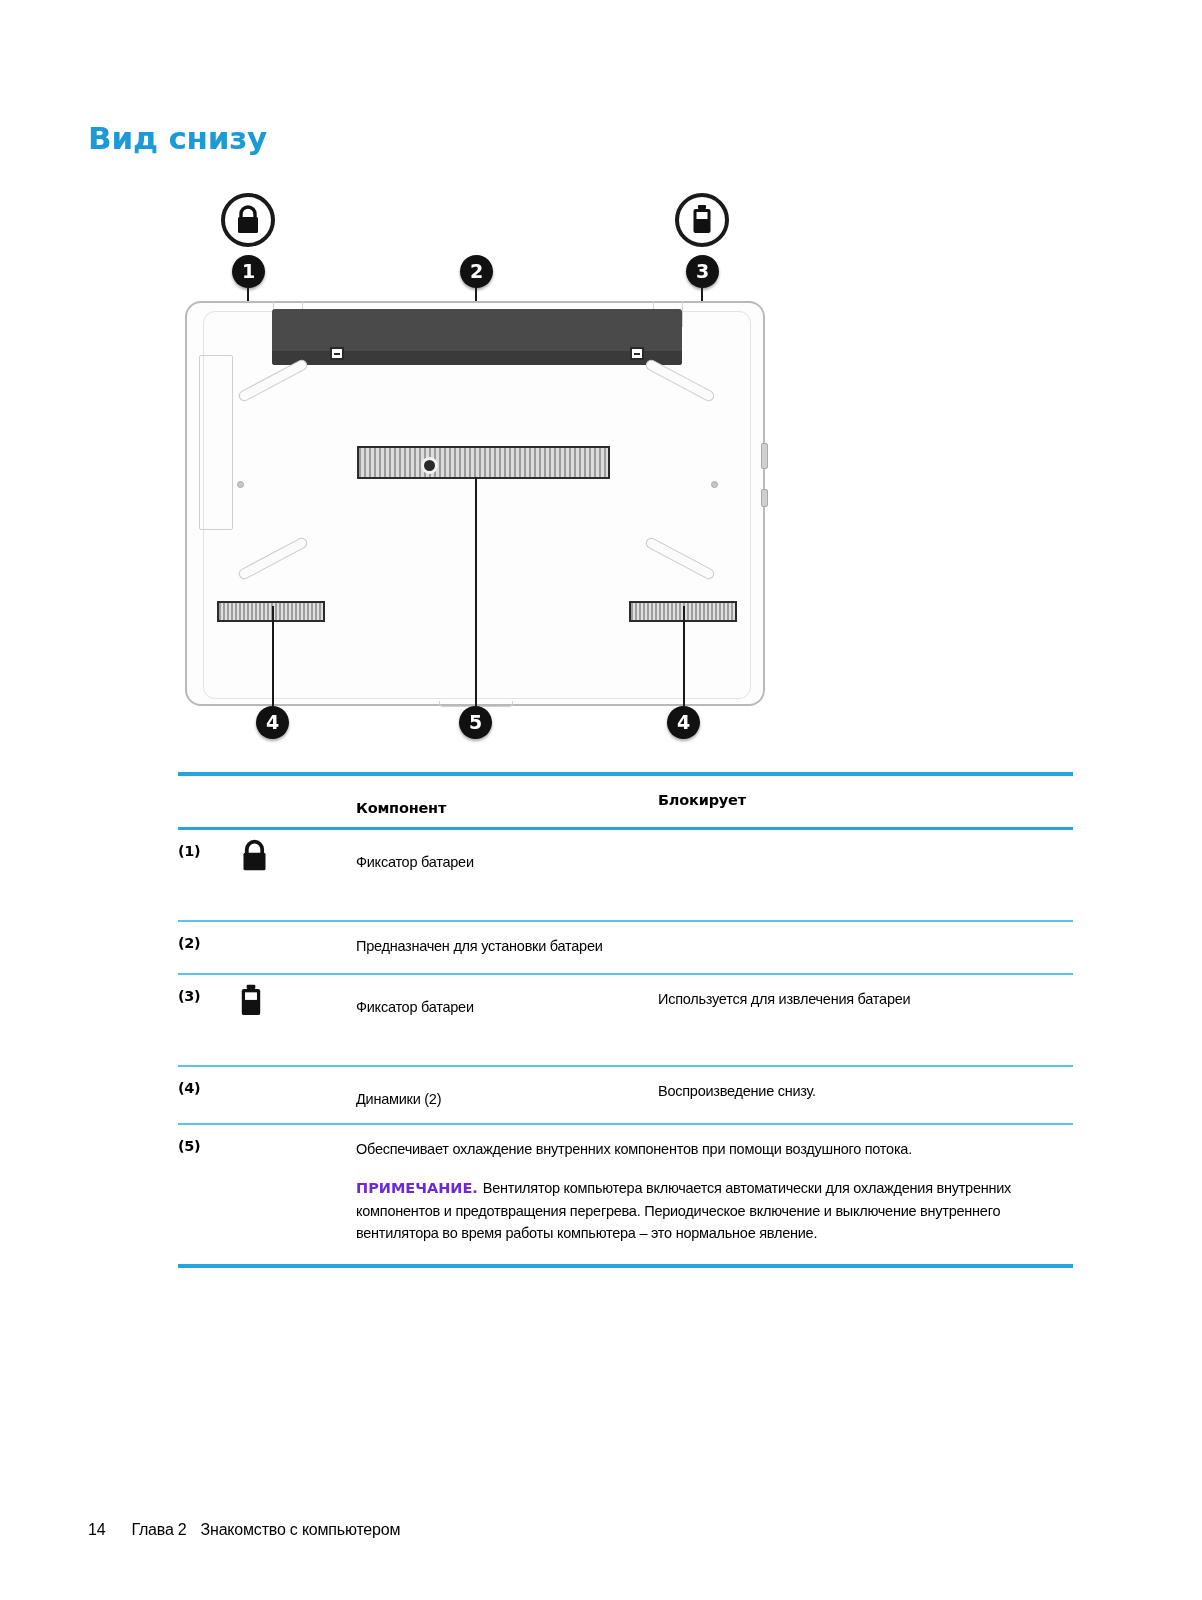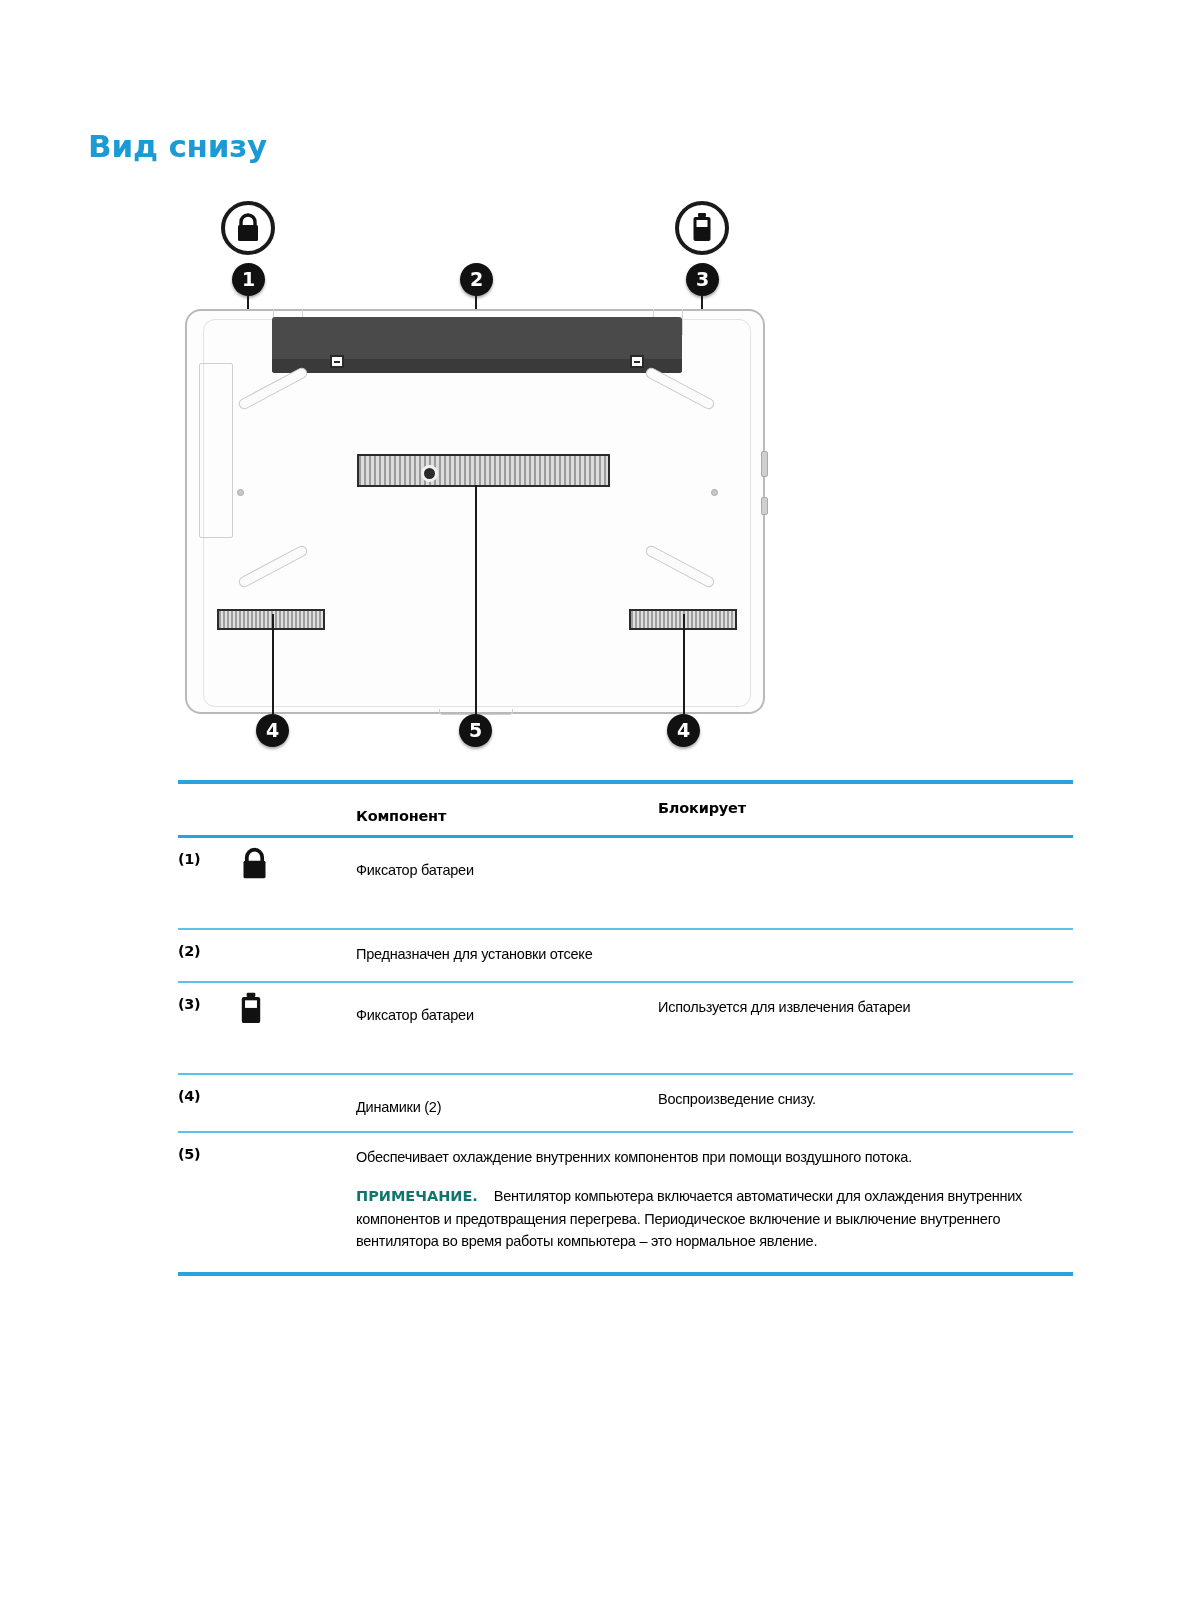--- a/index.html
+++ b/index.html
@@ -12,21 +12,21 @@
     width: 1202px;
     height: 1600px;
     position: relative;
     font-family: "Liberation Sans", "DejaVu Sans", sans-serif;
     color: #000000;
     overflow: hidden;
   }
 
   .page {
     position: absolute;
-    left: 0; top: 16px;
+    left: 0; top: 8px;
     width: 1202px;
     height: 1352px;
   }
 
   
   .page-title {
     position: absolute;
     left: 88px;
     top: 112px;
     font-size: 31px;
@@ -297,25 +297,25 @@
   .row-pad-md { padding-bottom: 46px; }
   .row-pad-lg { padding-bottom: 20px; }
 
   .note {
     margin-top: 17px;
     font-size: 14.5px;
     line-height: 1.53;
     letter-spacing: -0.25px;
   }
   .note-label {
-    color: #0f766e;
+    color: #6d28d9;
     font-weight: bold;
     font-family: "DejaVu Sans", sans-serif;
     letter-spacing: 0;
-    margin-right: 16px;
+    margin-right: 5px;
   }
 
   
   .tbl-icon { display: block; }
 
   
   .footer {
     position: absolute;
     left: 71px;
     top: 1495px;
@@ -425,21 +425,21 @@
         </svg>
       </div>
       <div class="c-comp">Фиксатор батареи</div>
     </div>
 
     <div class="rule-row"></div>
 
     <div class="trow row-pad-sm">
       <div class="c-num">(2)</div>
       <div class="c-icon"></div>
-      <div class="c-desc">Предназначен для установки отсеке</div>
+      <div class="c-desc">Предназначен для установки батареи</div>
     </div>
 
     <div class="rule-row"></div>
 
     <div class="trow row-pad-md">
       <div class="c-num">(3)</div>
       <div class="c-icon">
         <svg class="tbl-icon" width="26" height="36" viewBox="0 0 24 32">
           <rect x="8" y="1" width="8" height="4" rx="1" fill="#111"></rect>
           <rect x="3.5" y="5" width="17" height="24" rx="2" fill="#111"></rect>
@@ -468,14 +468,17 @@
         <span>Обеспечивает охлаждение внутренних компонентов при помощи воздушного потока.</span>
         <div class="note">
           <span class="note-label">ПРИМЕЧАНИЕ.</span><span>Вентилятор компьютера включается автоматически для охлаждения внутренних компонентов и предотвращения перегрева. Периодическое включение и выключение внутреннего вентилятора во время работы компьютера – это нормальное явление.</span>
         </div>
       </div>
     </div>
 
     <div class="rule-bottom"></div>
   </div>
 
+  <div class="footer">
+    <span class="f-page">14</span><span class="f-ch">Глава 2</span><span>Знакомство с компьютером</span>
+  </div>
 
 </div>
 
 </body></html>

